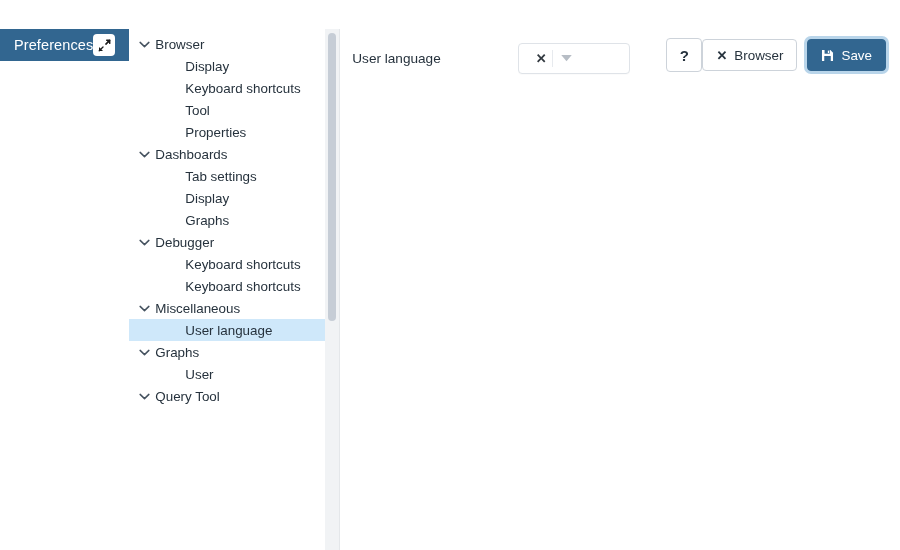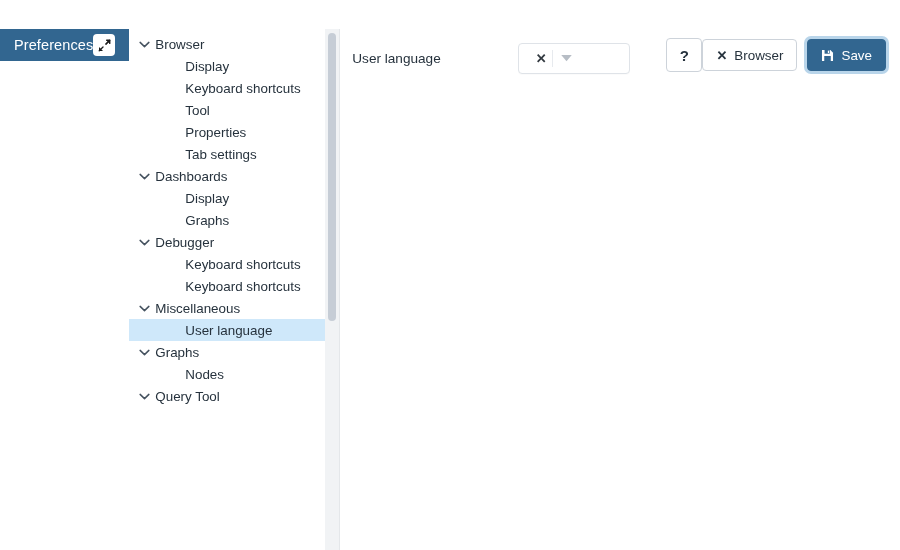--- a/index.html
+++ b/index.html
@@ -269,30 +269,30 @@
           </div>
           <div class="tree-item leaf">
             <span>Keyboard shortcuts</span>
           </div>
           <div class="tree-item leaf">
             <span>Tool</span>
           </div>
           <div class="tree-item leaf">
             <span>Properties</span>
           </div>
+          <div class="tree-item group">
+            <span class="chev">
+              <svg width="11" height="7" viewBox="0 0 12 8">
+                <path d="M1 1.6 L6 6.4 L11 1.6" stroke="#45525f" stroke-width="1.7" fill="none" stroke-linecap="round" stroke-linejoin="round"></path>
+              </svg>
+            </span>
+            <span>Dashboards</span>
+          </div>
           <div class="tree-item leaf">
             <span>Tab settings</span>
-          </div>
-          <div class="tree-item group">
-            <span class="chev">
-              <svg width="11" height="7" viewBox="0 0 12 8">
-                <path d="M1 1.6 L6 6.4 L11 1.6" stroke="#45525f" stroke-width="1.7" fill="none" stroke-linecap="round" stroke-linejoin="round"></path>
-              </svg>
-            </span>
-            <span>Dashboards</span>
           </div>
           <div class="tree-item leaf">
             <span>Display</span>
           </div>
           <div class="tree-item leaf">
             <span>Graphs</span>
           </div>
           <div class="tree-item group">
             <span class="chev">
               <svg width="11" height="7" viewBox="0 0 12 8">
@@ -320,21 +320,21 @@
           </div>
           <div class="tree-item group">
             <span class="chev">
               <svg width="11" height="7" viewBox="0 0 12 8">
                 <path d="M1 1.6 L6 6.4 L11 1.6" stroke="#45525f" stroke-width="1.7" fill="none" stroke-linecap="round" stroke-linejoin="round"></path>
               </svg>
             </span>
             <span>Graphs</span>
           </div>
           <div class="tree-item leaf">
-            <span>Nodes</span>
+            <span>User</span>
           </div>
           <div class="tree-item group">
             <span class="chev">
               <svg width="11" height="7" viewBox="0 0 12 8">
                 <path d="M1 1.6 L6 6.4 L11 1.6" stroke="#45525f" stroke-width="1.7" fill="none" stroke-linecap="round" stroke-linejoin="round"></path>
               </svg>
             </span>
             <span>Query Tool</span>
           </div>
         </div>

